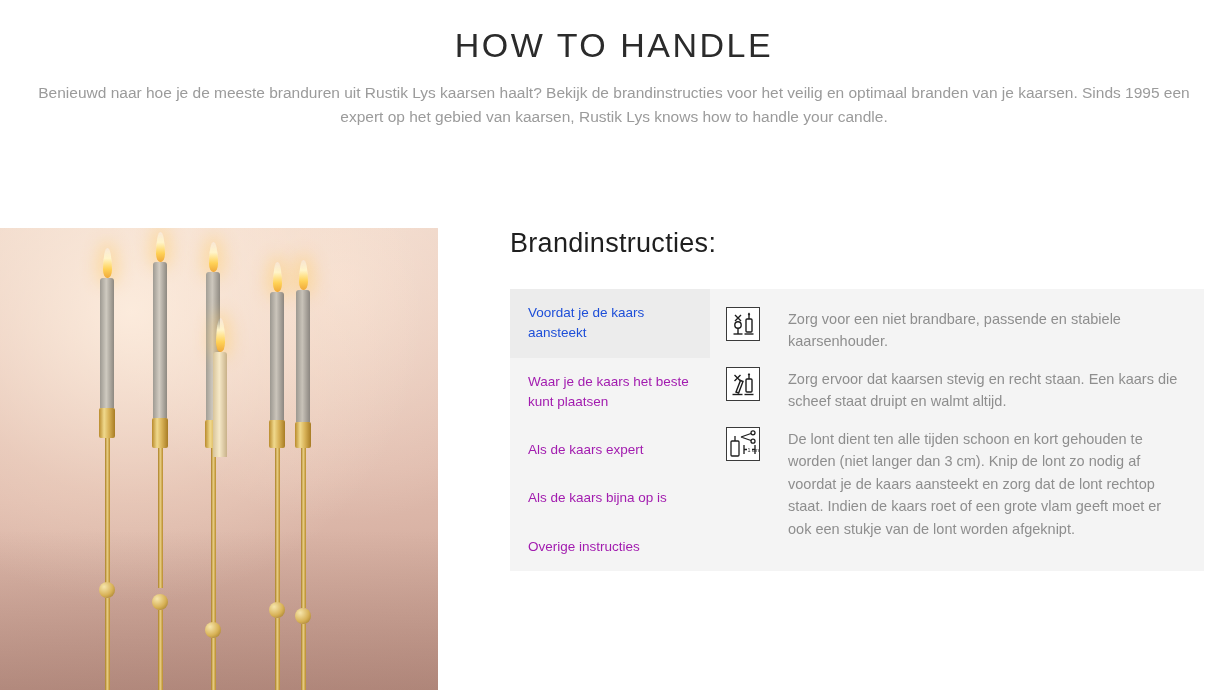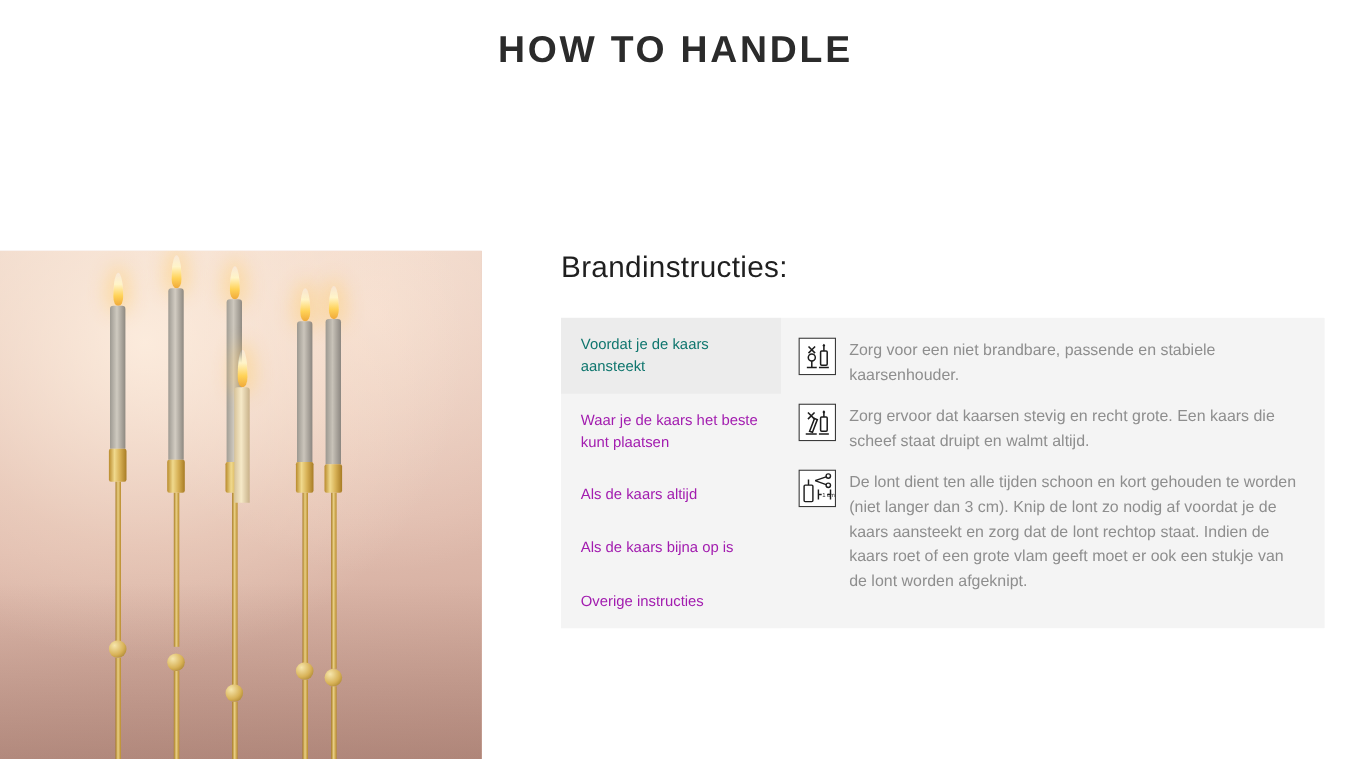--- a/index.html
+++ b/index.html
@@ -19,21 +19,21 @@
     height: 690px;
     background: #ffffff;
   }
 
   
   .hero-title {
     text-align: center;
     color: #2b2b2b;
     font-size: 34px;
     letter-spacing: 2.5px;
-    font-weight: bold;
+    font-weight: normal;
     line-height: 1.25;
     padding-top: 24px;
   }
   .hero-title .line { display: block; }
 
   .hero-sub {
     width: 1196px;
     margin: 14px auto 0 auto;
     text-align: center;
     color: #9b9b9b;
@@ -150,32 +150,32 @@
   }
   .tab {
     font-size: 13.5px;
     color: #a21caf;
     padding: 14px 18px 14px 18px;
     line-height: 1.5;
     cursor: pointer;
     background: #f4f4f4;
   }
   .tab.active {
-    color: #0f766e;
+    color: #1d4ed8;
     background: #ececec;
   }
 
   .tab-body {
     flex: 1 1 auto;
     padding: 18px 22px 22px 16px;
     background: #f4f4f4;
   }
   .instr {
     display: flex;
-    gap: 12px;
+    gap: 28px;
     margin-bottom: 14px;
   }
   .instr:last-child { margin-bottom: 0; }
   .instr-text {
     color: #8e8e8e;
     font-size: 14.5px;
     line-height: 1.55;
     padding-top: 1px;
   }
   .pict {
@@ -190,20 +190,21 @@
   .pict svg { display: block; }
 </style>
 </head>
 <body>
 
 <div class="page">
 
   <div class="hero-title">
     <span class="line">HOW TO HANDLE</span>
   </div>
+  <p class="hero-sub">Benieuwd naar hoe je de meeste branduren uit Rustik Lys kaarsen haalt? Bekijk de brandinstructies voor het veilig en optimaal branden van je kaarsen. Sinds 1995 een expert op het gebied van kaarsen, Rustik Lys knows how to handle your candle.</p>
 
   <div class="content">
 
     <div class="photo">
       <div class="wall"></div>
       <div class="floorshadow"></div>
 
       <div class="candle" style="left:100px;">
         <div class="flame" style="bottom:412px;"></div>
         <div class="stick" style="height:130px; bottom:282px; background:linear-gradient(90deg,#9e9a92 0%,#cfcac0 45%,#8d8880 100%);"></div>
@@ -256,21 +257,21 @@
     </div>
 
     <div class="right">
       <h2 class="section-title">Brandinstructies:</h2>
 
       <div class="panel">
 
         <div class="tabs">
           <div class="tab active">Voordat je de kaars aansteekt</div>
           <div class="tab">Waar je de kaars het beste kunt plaatsen</div>
-          <div class="tab">Als de kaars altijd</div>
+          <div class="tab">Als de kaars expert</div>
           <div class="tab">Als de kaars bijna op is</div>
           <div class="tab">Overige instructies</div>
         </div>
 
         <div class="tab-body">
 
           <div class="instr">
             <div class="pict">
               <svg width="32" height="32" viewBox="0 0 32 32" aria-hidden="true">
                 <g fill="none" stroke="#1d1d1d" stroke-width="1.4">
@@ -295,21 +296,21 @@
                   <path d="M7.5 7 L13.5 13 M13.5 7 L7.5 13"></path>
                   <path d="M9 24 L13.5 12.5 L16 13.5 L11.6 25 Z"></path>
                   <path d="M5.5 26.5 L15.5 26.5"></path>
                   <rect x="19" y="11" width="6" height="13" rx="1"></rect>
                   <path d="M22 11 L22 7.5"></path>
                   <path d="M17.5 26.5 L26.5 26.5"></path>
                 </g>
                 <path d="M22 5c1.4 1.3 1.8 2.1 0 3.1-1.8-1-1.4-1.8 0-3.1z" fill="#1d1d1d"></path>
               </svg>
             </div>
-            <div class="instr-text">Zorg ervoor dat kaarsen stevig en recht grote. Een kaars die scheef staat druipt en walmt altijd.</div>
+            <div class="instr-text">Zorg ervoor dat kaarsen stevig en recht staan. Een kaars die scheef staat druipt en walmt altijd.</div>
           </div>
 
           <div class="instr">
             <div class="pict">
               <svg width="32" height="32" viewBox="0 0 32 32" aria-hidden="true">
                 <g fill="none" stroke="#1d1d1d" stroke-width="1.3">
                   <rect x="4" y="13" width="8" height="15" rx="1"></rect>
                   <path d="M8 13 L8 8"></path>
                   <path d="M14 9 L24 5.5 M14 9 L24 12.5"></path>
                   <circle cx="26" cy="4.8" r="2"></circle>

